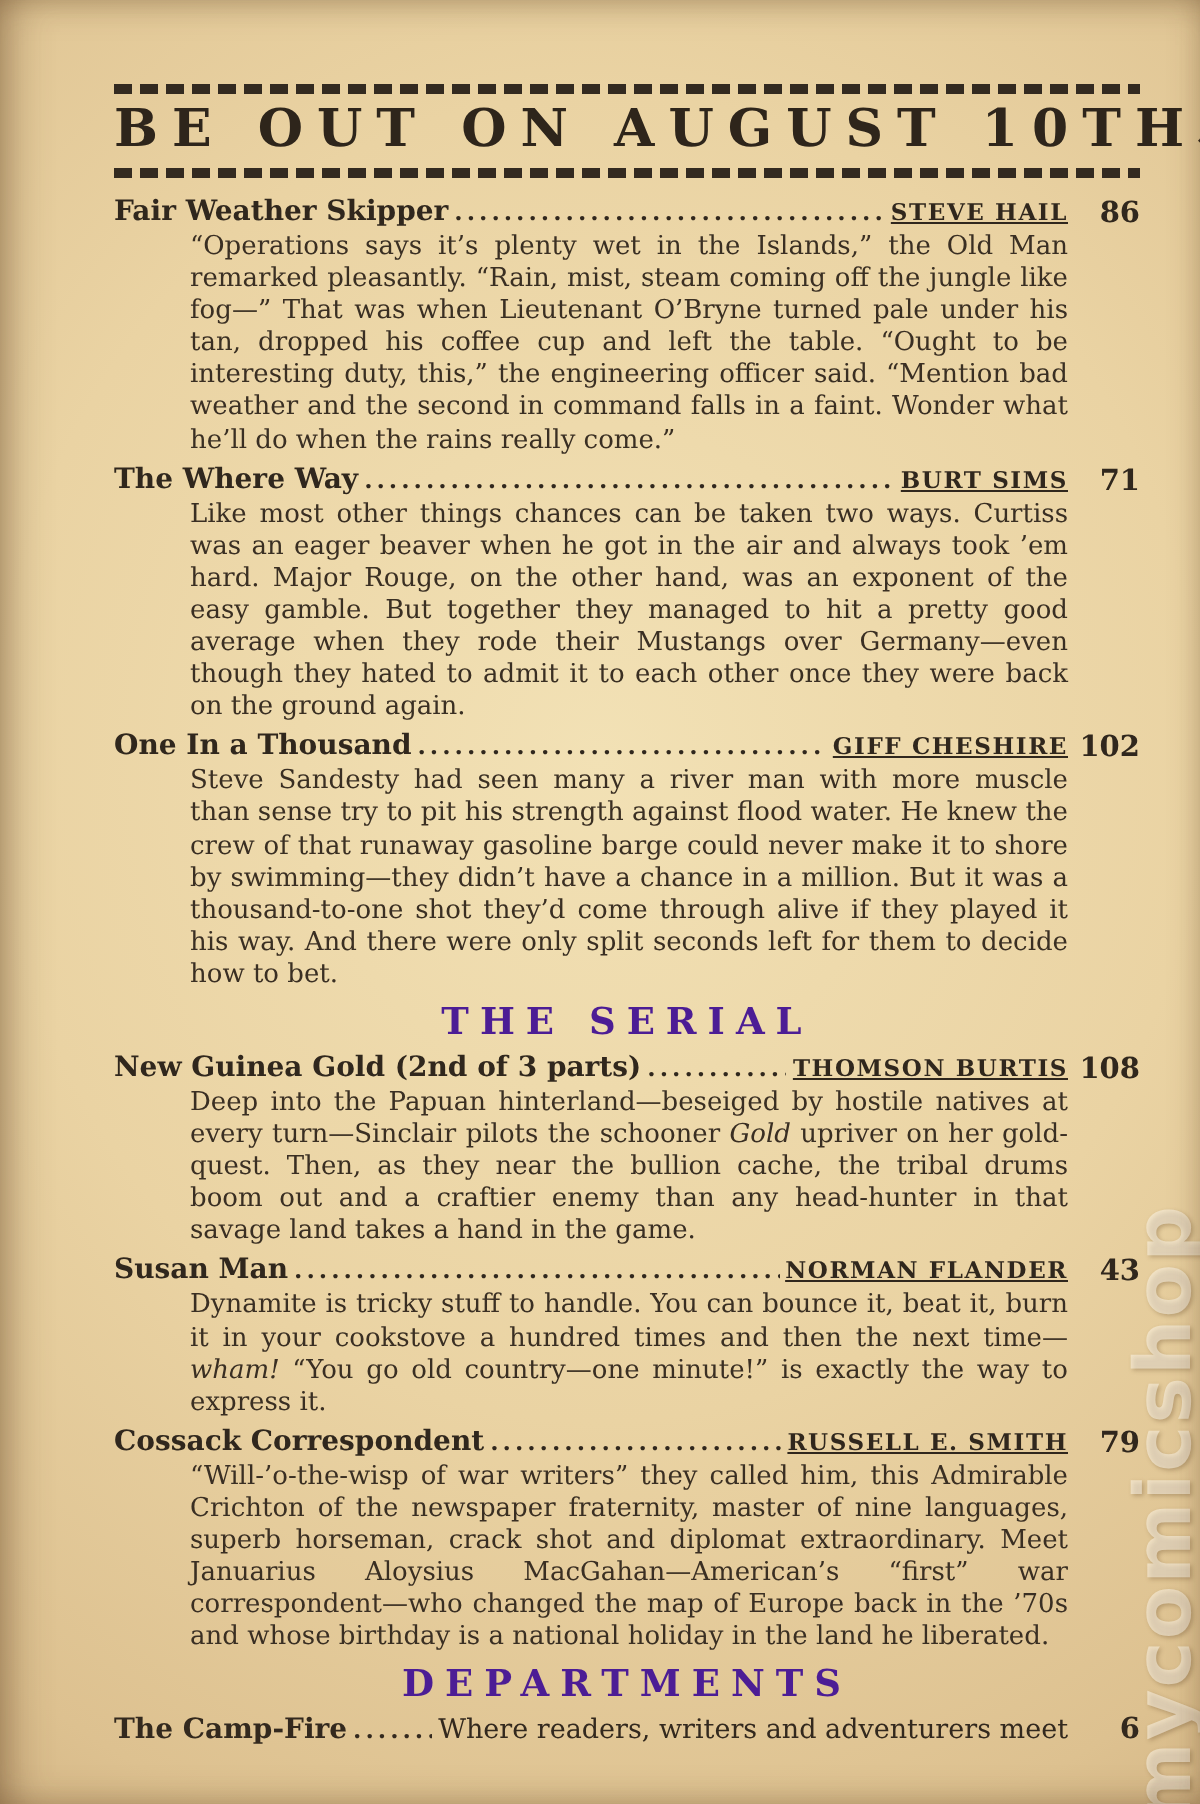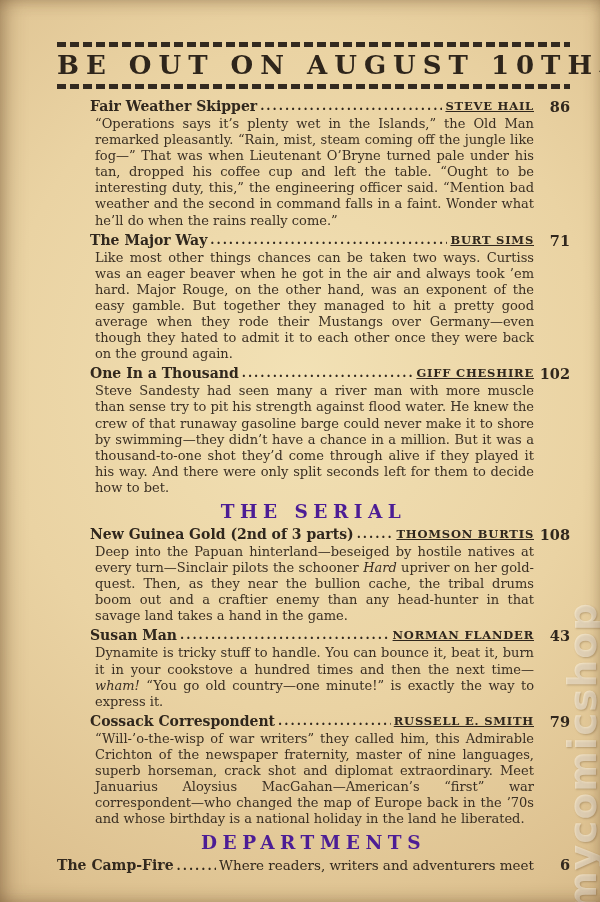--- a/index.html
+++ b/index.html
@@ -28,21 +28,21 @@
   }
   .banner-row { display:flex; align-items:flex-end; justify-content:space-between; padding:3px 0 4px; }
   .banner {
     font-size:26px; font-weight:bold; letter-spacing:7px;
     white-space:nowrap; color:#2e251b;
   }
   .diamonds { font-size:18px; letter-spacing:11px; color:#2e251b; padding-right:1px; white-space:nowrap; }
 
   .toc { margin-top:9px; }
   .story { margin-bottom:2px; }
-  .story-line { display:flex; align-items:center; line-height:17px; font-weight:bold; color:#30271d;margin-left:33px; }
+  .story-line { display:flex; align-items:center; line-height:17px; font-weight:bold; color:#30271d; }
   .story-title { font-size:14px; white-space:nowrap; }
   .leader {
     flex:1 1 auto; overflow:hidden; white-space:nowrap;
     margin:0 3px; font-size:12px; letter-spacing:2px; font-weight:bold;
   }
   .leader::after { content:"....................................................................................................."; }
   .story-author { font-size:11.5px; letter-spacing:.8px; white-space:nowrap;text-decoration:underline; }
   .story-page { flex:0 0 36px; text-align:right; font-size:14.5px; }
   .blurb {
     margin:1px 36px 3px 38px;
@@ -89,21 +89,21 @@
         <span class="story-title">Fair Weather Skipper</span>
         <span class="leader"></span>
         <span class="story-author">STEVE HAIL</span>
         <span class="story-page">86</span>
       </div>
       <p class="blurb">“Operations says it’s plenty wet in the Islands,” the Old Man remarked pleasantly. “Rain, mist, steam coming off the jungle like fog—” That was when Lieutenant O’Bryne turned pale under his tan, dropped his coffee cup and left the table. “Ought to be interesting duty, this,” the engineering officer said. “Mention bad weather and the second in command falls in a faint. Wonder what he’ll do when the rains really come.”</p>
     </div>
 
     <div class="story">
       <div class="story-line">
-        <span class="story-title">The Major Way</span>
+        <span class="story-title">The Where Way</span>
         <span class="leader"></span>
         <span class="story-author">BURT SIMS</span>
         <span class="story-page">71</span>
       </div>
       <p class="blurb">Like most other things chances can be taken two ways. Curtiss was an eager beaver when he got in the air and always took ’em hard. Major Rouge, on the other hand, was an exponent of the easy gamble. But together they managed to hit a pretty good average when they rode their Mustangs over Germany—even though they hated to admit it to each other once they were back on the ground again.</p>
     </div>
 
     <div class="story">
       <div class="story-line">
         <span class="story-title">One In a Thousand</span>
@@ -116,21 +116,21 @@
 
     <div class="section-heading">THE SERIAL</div>
 
     <div class="story">
       <div class="story-line">
         <span class="story-title">New Guinea Gold (2nd of 3 parts)</span>
         <span class="leader"></span>
         <span class="story-author">THOMSON BURTIS</span>
         <span class="story-page">108</span>
       </div>
-      <p class="blurb"><span>Deep into the Papuan hinterland—beseiged by hostile natives at every turn—Sinclair pilots the schooner </span><span style="font-style: italic;">Hard</span><span> upriver on her gold-quest. Then, as they near the bullion cache, the tribal drums boom out and a craftier enemy than any head-hunter in that savage land takes a hand in the game.</span></p>
+      <p class="blurb"><span>Deep into the Papuan hinterland—beseiged by hostile natives at every turn—Sinclair pilots the schooner </span><span style="font-style: italic;">Gold</span><span> upriver on her gold-quest. Then, as they near the bullion cache, the tribal drums boom out and a craftier enemy than any head-hunter in that savage land takes a hand in the game.</span></p>
     </div>
 
 
     <div class="story">
       <div class="story-line">
         <span class="story-title">Susan Man</span>
         <span class="leader"></span>
         <span class="story-author">NORMAN FLANDER</span>
         <span class="story-page">43</span>
       </div>

